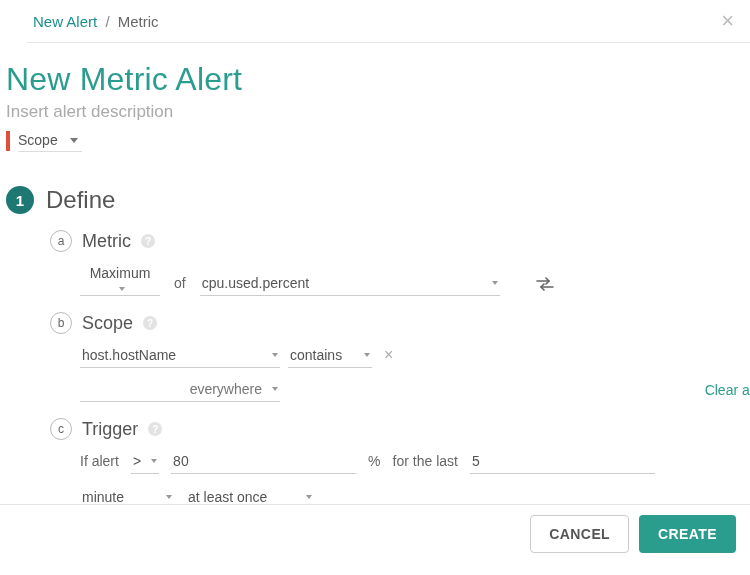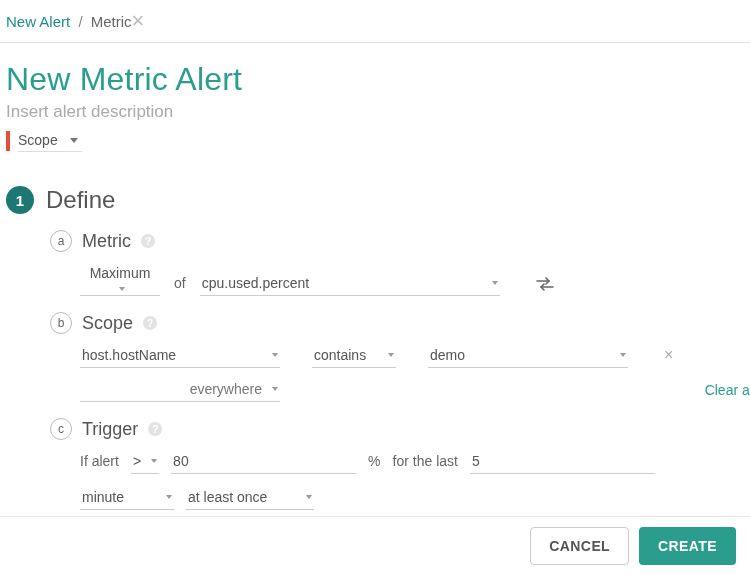--- a/index.html
+++ b/index.html
@@ -7,23 +7,24 @@
   body {
     font-family: -apple-system, "Helvetica Neue", Arial, sans-serif;
     color: #555;
     width: 750px;
     background: #fff;
   }
   .modal { width: 750px; height: 575px; position: relative; background: #fff; }
 
   
   .breadcrumb-bar {
-    display: flex; align-items: center; justify-content: flex-start;
+    display: flex; align-items: center; justify-content: space-between;
     padding: 10px 16px 10px 6px;
     border-bottom: 1px solid #e4e4e4;
+    margin-left: 27px;
   }
   .breadcrumb { font-size: 15px; }
   .breadcrumb .crumb-link { color: #1d8e8e; text-decoration: none; }
   .breadcrumb .crumb-sep { color: #888; margin: 0 4px; }
   .breadcrumb .crumb-curr { color: #666; }
   .close { color: #bbb; font-size: 22px; cursor: pointer; line-height: 1; }
 
   .body { padding: 10px 6px 0 6px; }
 
   .title {
@@ -112,21 +113,21 @@
   .remove-x { color: #aaa; font-size: 16px; cursor: pointer; padding: 0 4px 4px 4px; }
 
   .swap-icon {
     display:inline-flex; align-items:center; justify-content:center;
     width: 26px; height: 22px; color:#777; cursor:pointer; padding-bottom:2px;
     margin-left: 18px;
   }
 
   
   .footer {
-    position: absolute; left: 0; right: 0; bottom: 0;
+    position: absolute; left: 0; right: 0; bottom: 12px;
     border-top: 1px solid #e4e4e4;
     padding: 10px 14px;
     display: flex; justify-content: flex-end; gap: 10px; background:#fff;
   }
   .btn {
     font-size: 14px; font-weight: 700; letter-spacing: 0.4px;
     padding: 10px 18px; border-radius: 4px; cursor: pointer;
     border: 1px solid transparent;
   }
   .btn-secondary { background: #fff; color: #555; border-color: #ccc; }
@@ -196,31 +197,27 @@
             </span>
           </div>
         </div>
 
         <div class="sub">
           <div class="sub-head">
             <div class="sub-letter">b</div>
             <div class="sub-title">Scope</div>
             <div class="help-dot">?</div>
           </div>
-          <div class="sub-body" style="gap:32px;">
+          <div class="sub-body" style="gap:8px;">
             <div class="field w-scope-key">
               <span>host.hostName</span>
               <span class="caret small"></span>
             </div>
             <div class="field w-op">
               <span>contains</span>
-              <span class="caret small"></span>
-            </div>
-            <div class="field w-scope-val">
-              <span>demo</span>
               <span class="caret small"></span>
             </div>
             <span class="remove-x">×</span>
           </div>
           <div class="sub-body scope-row2">
             <div class="field plain w-everywhere">
               <span>everywhere</span>
               <span class="caret small"></span>
             </div>
             <span class="clear-all">Clear all</span>

